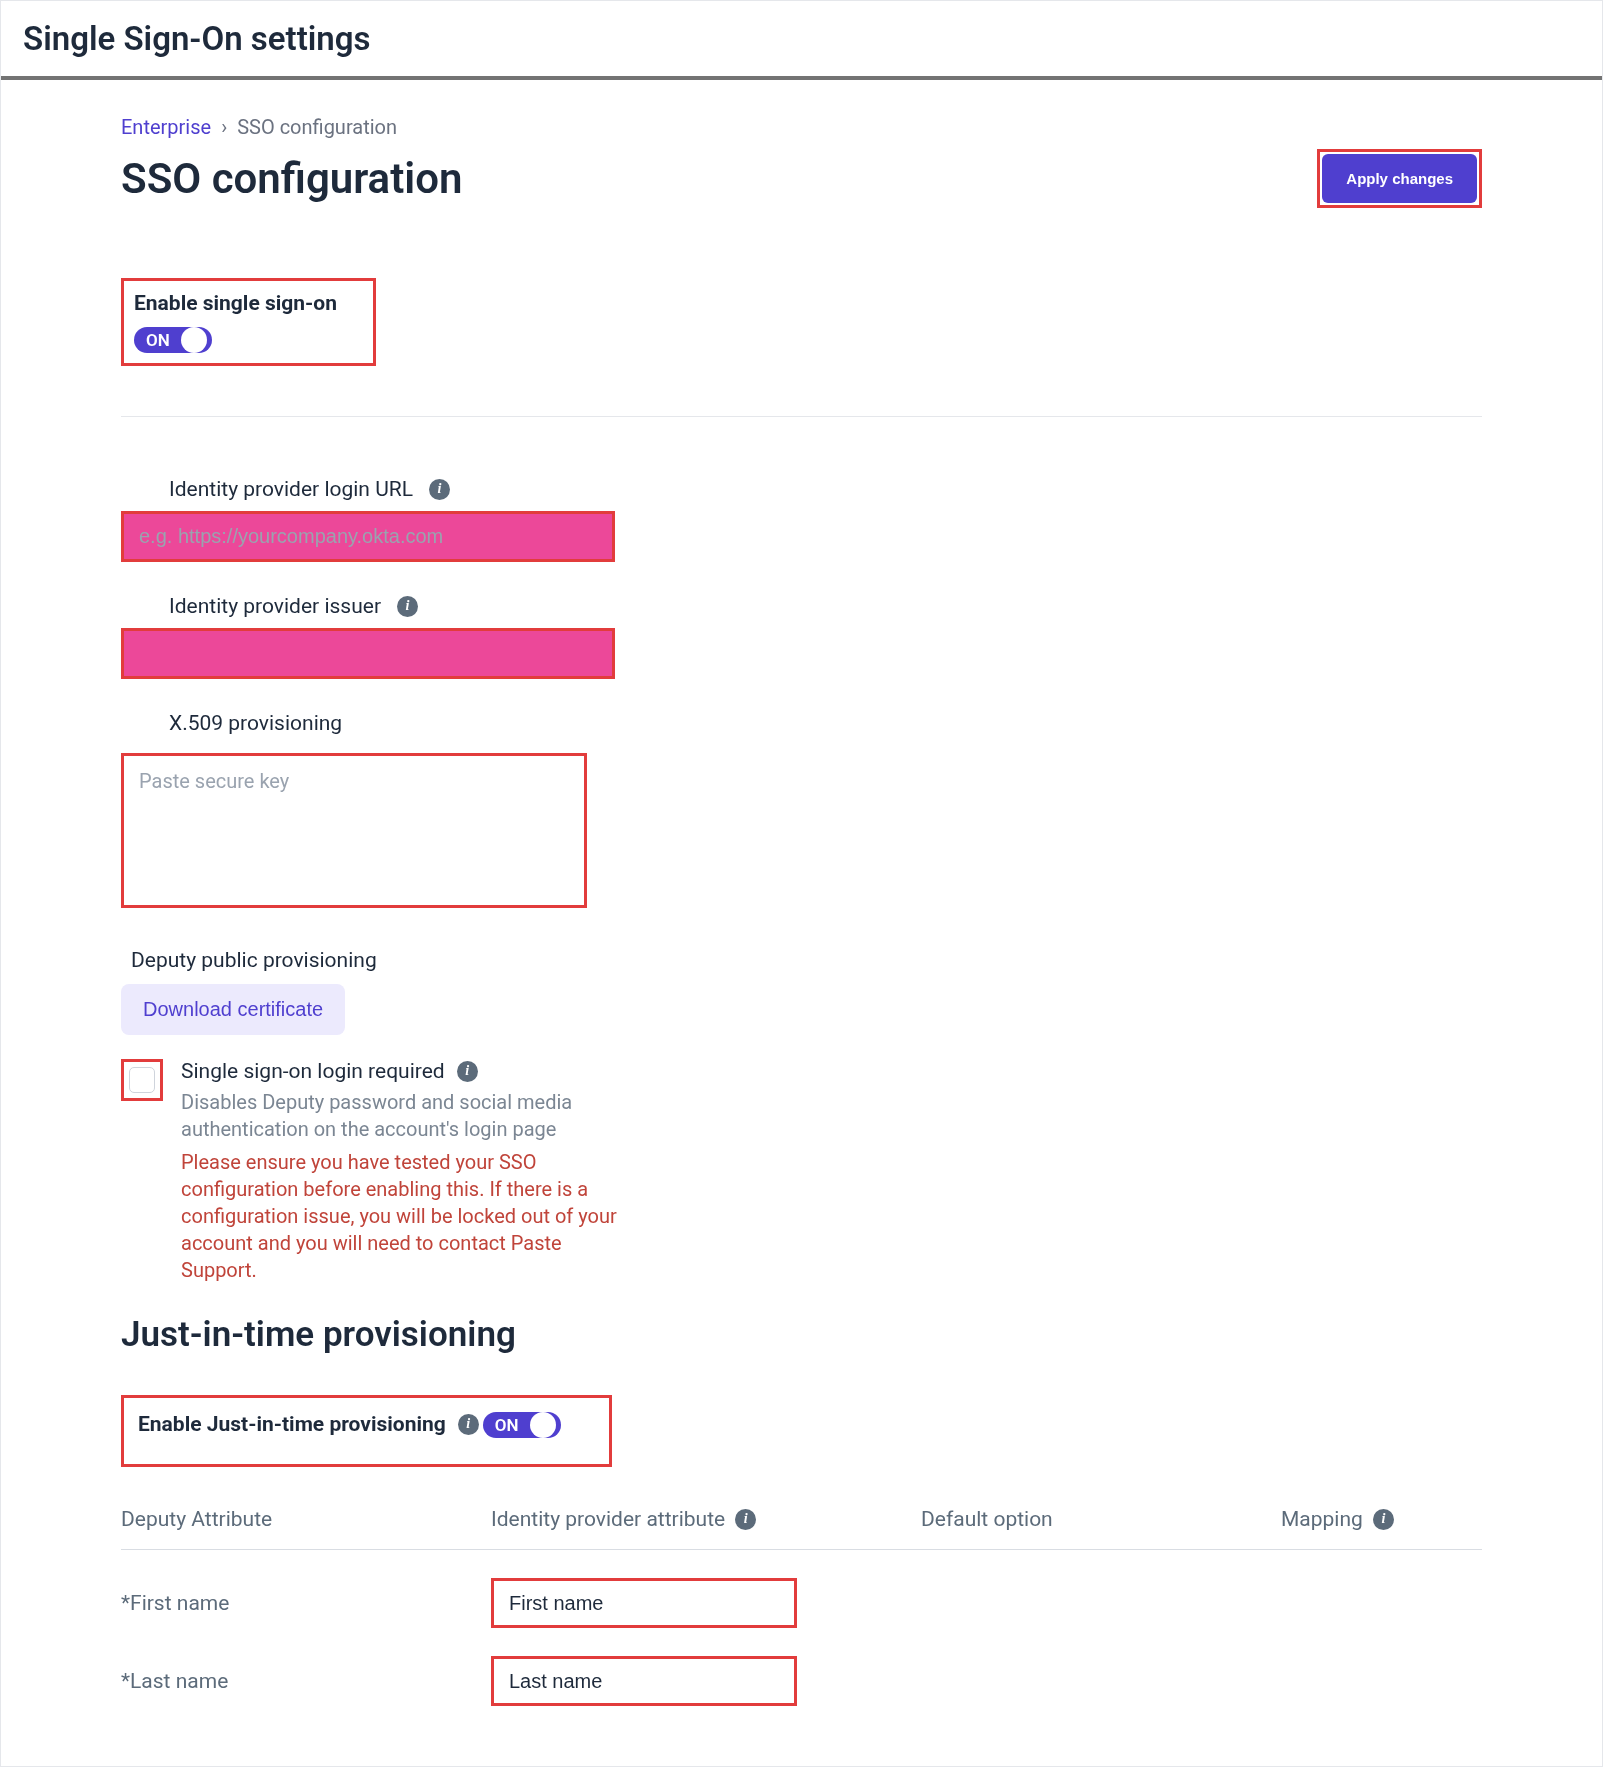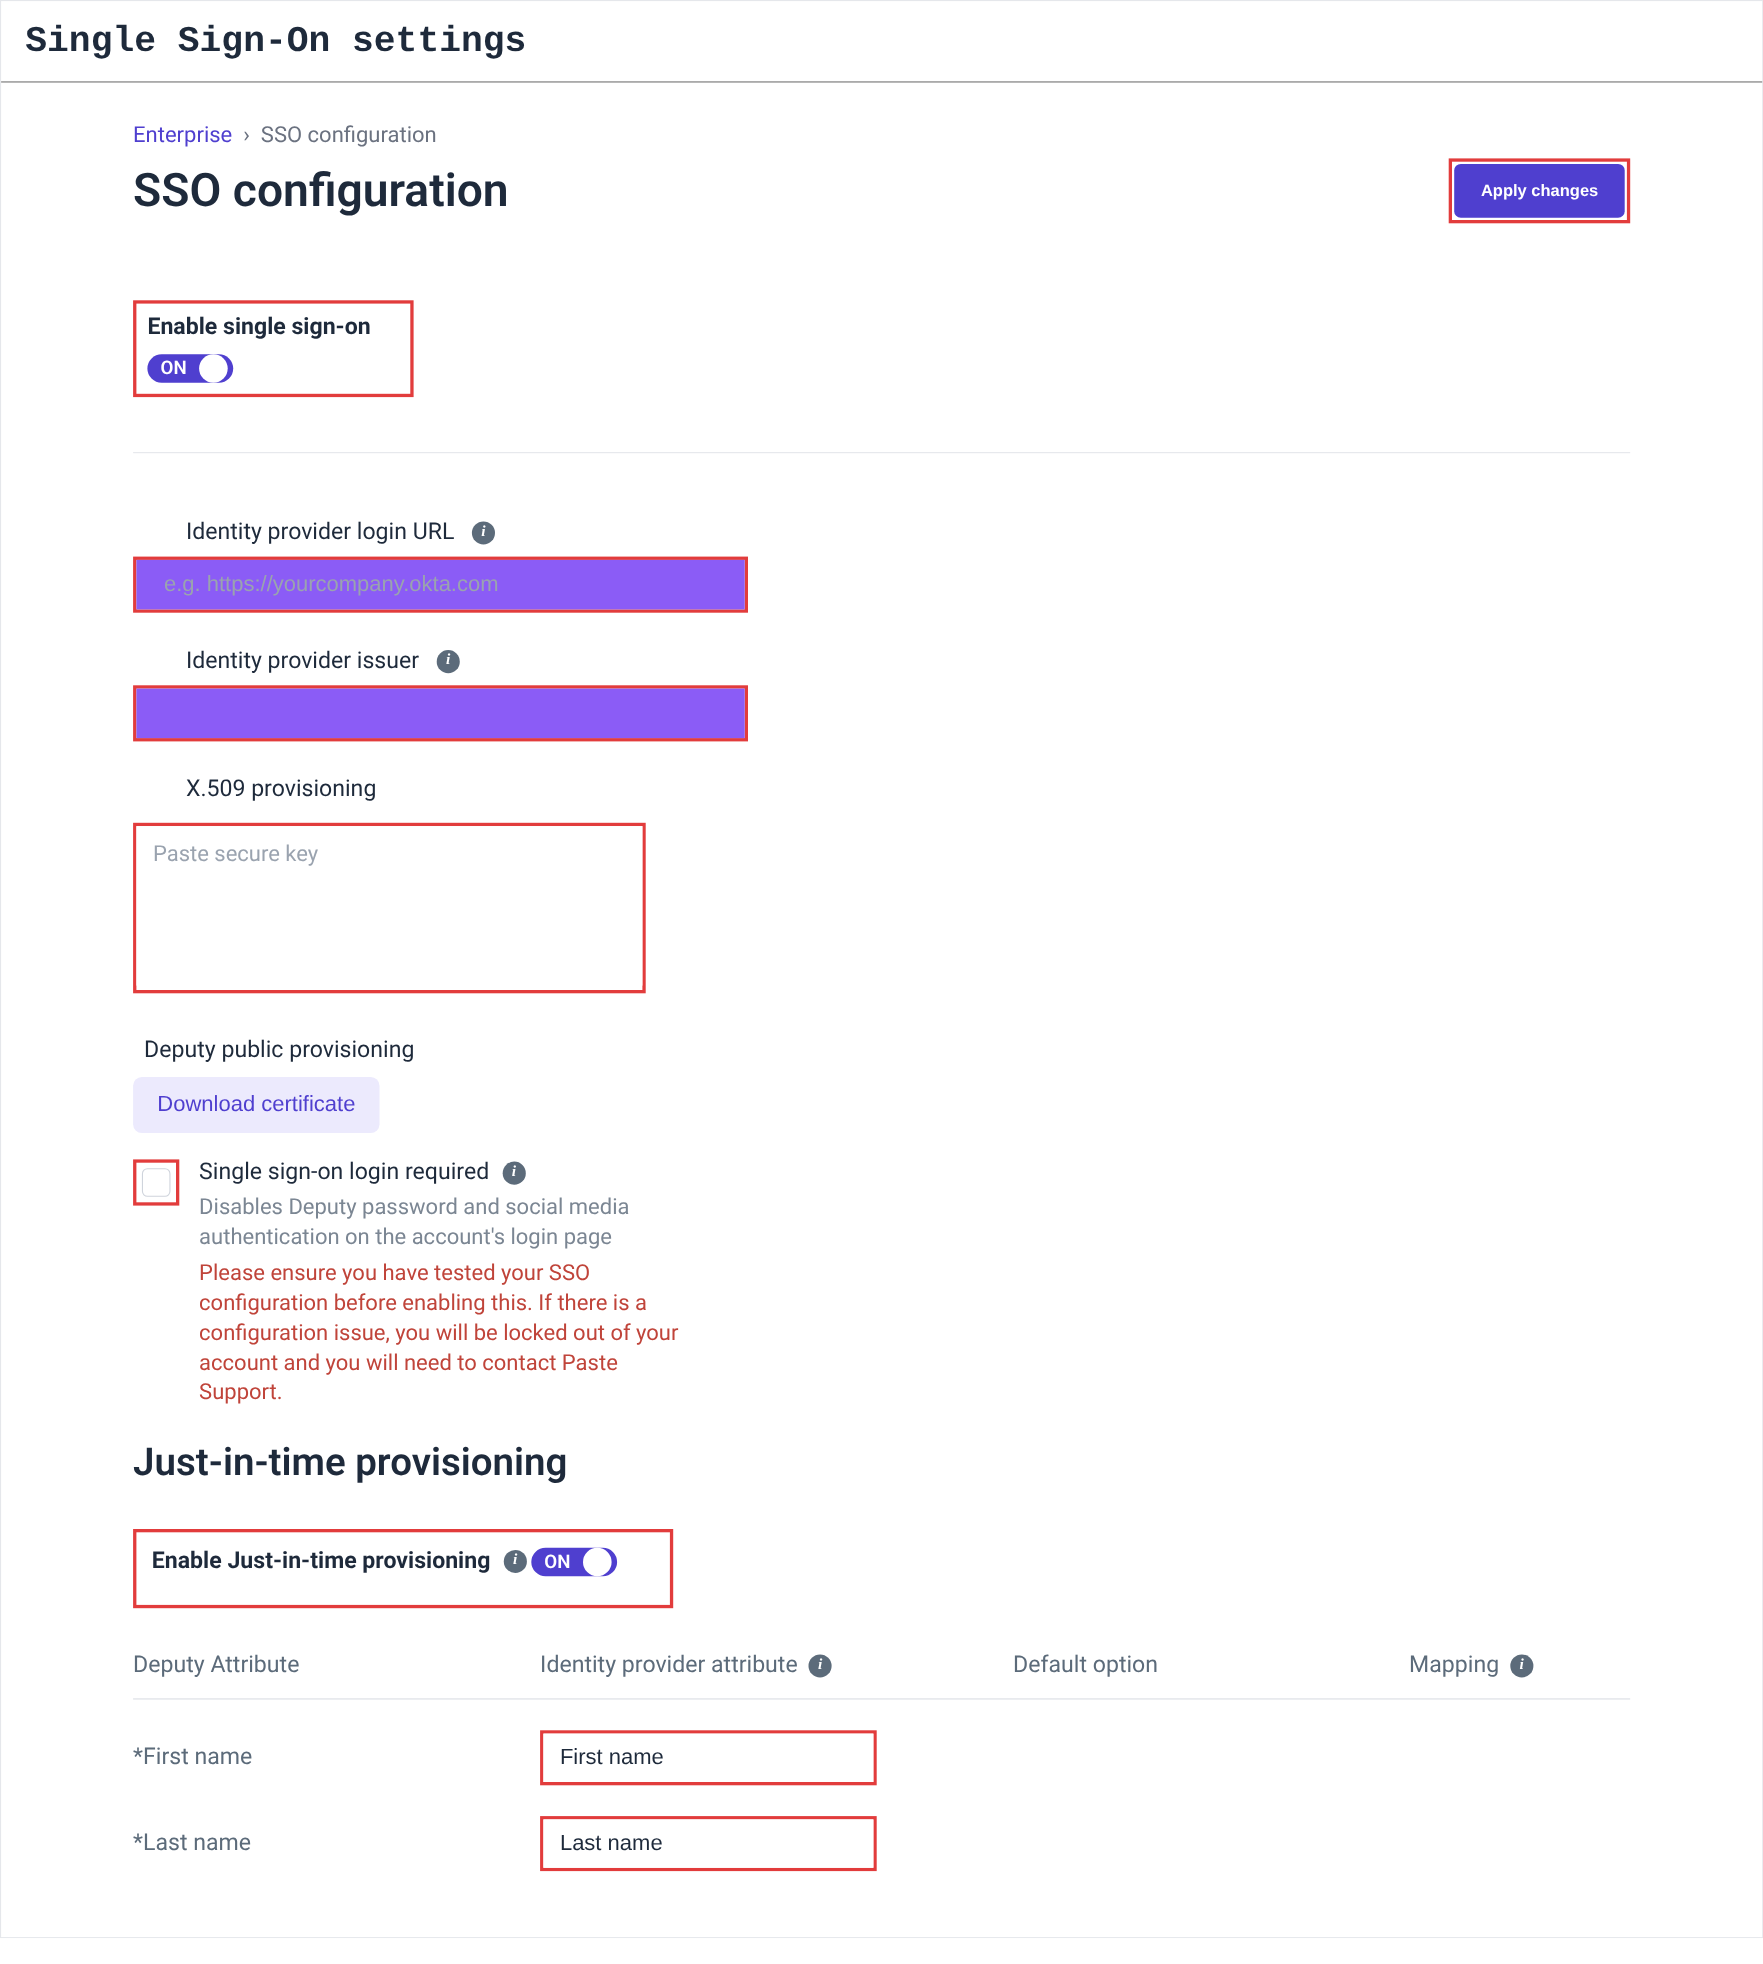--- a/index.html
+++ b/index.html
@@ -6,23 +6,22 @@
   body {
     font-family: -apple-system, BlinkMacSystemFont, "Segoe UI", Roboto, Arial, sans-serif;
     background: #fff;
     color: #1e2a3b;
     width: 1603px;
   }
   .outer {
     border: 1px solid #e5e7eb;
   }
   .title-bar {
-    border-bottom: 1px solid #737373;
+    border-bottom: 4px solid #737373;
     padding: 18px 22px;
-    font-family: Liberation Mono, monospace;
   }
   .title-bar h1 {
     font-size: 33px;
     font-weight: 600;
     color: #1e2a3b;
   }
   .content {
     padding: 35px 120px 60px 120px;
   }
   .breadcrumb {
@@ -113,25 +112,25 @@
     height: 21px;
     border-radius: 50%;
     background: #5c6b7a;
     color: #fff;
     font-size: 14px;
     font-weight: 700;
     font-style: italic;
     font-family: Georgia, serif;
   }
   .text-input {
-    width: 553px;
+    width: 488px;
     height: 45px;
     font-size: 20px;
-    padding: 0 24px;
-    background: #8b5cf6;
+    padding: 0 14px;
+    background: #ec4899;
     border: 1px solid transparent;
     color: #1e2a3b;
   }
   .text-input::placeholder { color: #9aa3af; }
   .input-wrap.hlbox { padding: 0; }
   .section-gap { height: 32px; }
   .x509-area {
     width: 460px;
     height: 145px;
     font-size: 20px;

